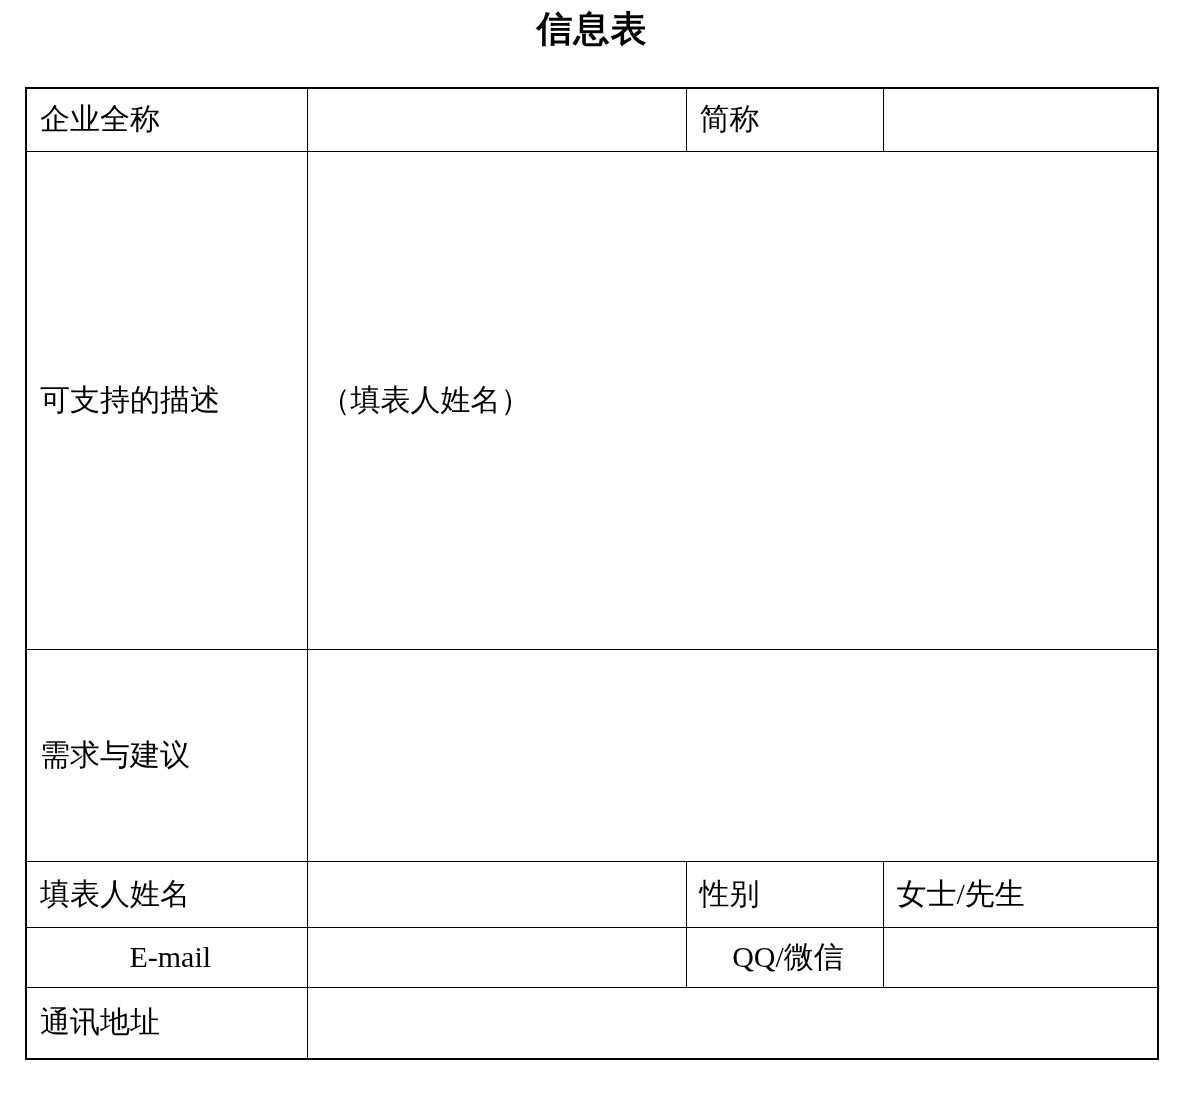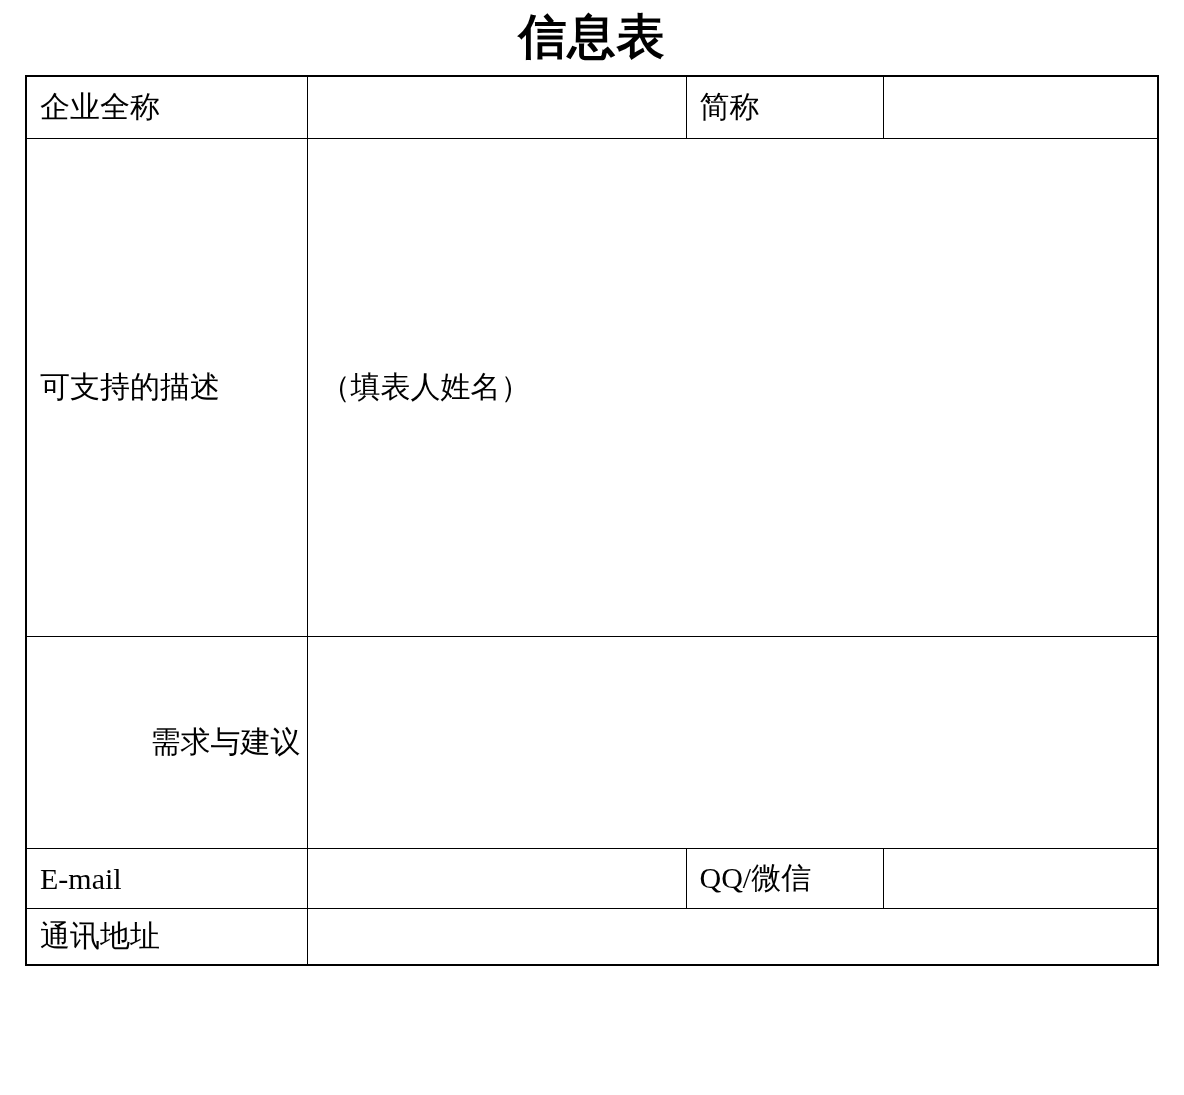--- a/index.html
+++ b/index.html
@@ -11,47 +11,47 @@
   body {
     width: 1184px;
     height: 1095px;
     font-family: "Liberation Serif", "DejaVu Serif", serif;
     color: #000000;
     overflow: hidden;
   }
   .doc-title {
     margin-top: 8px;
     text-align: center;
-    font-size: 48px;
+    font-size: 36px;
     font-weight: 700;
     line-height: 1.2;
     letter-spacing: 1px;
   }
   table.info-table {
     border-collapse: collapse;
     table-layout: fixed;
     width: 1132px;
-    margin: 9px auto 0 auto;
+    margin: 36px auto 0 auto;
     border: 2px solid #000000;
   }
   table.info-table td {
     border: 1px solid #000000;
     font-size: 30px;
     padding: 0 6px 0 13px;
     vertical-align: middle;
     overflow: hidden;
     white-space: nowrap;
   }
   tr.r-company   { height: 63px; }
   tr.r-support   { height: 498px; font-family: Liberation Mono, monospace; }
-  tr.r-needs     { height: 212px; text-align: right; }
+  tr.r-needs     { height: 212px; }
   tr.r-filler    { height: 66px; }
   tr.r-position  { height: 58px; }
-  tr.r-email     { height: 60px; }
-  tr.r-address   { height: 56px; }
+  tr.r-email     { height: 60px; text-align: center; }
+  tr.r-address   { height: 72px; }
   td.fill-area-top {
     vertical-align: top;
     padding-top: 8px;
     padding-left: 20px;
     white-space: normal;
   }
   td.label-cell { }
 </style>
 </head>
 <body>
@@ -77,20 +77,26 @@
   <tr class="r-support">
     <td class="label-cell">可支持的描述</td>
     <td colspan="3" class="fill-area-top">（填表人姓名）</td>
   </tr>
 
   <tr class="r-needs">
     <td class="label-cell">需求与建议</td>
     <td colspan="3" class="fill-area-top"></td>
   </tr>
 
+  <tr class="r-filler">
+    <td class="label-cell">填表人姓名</td>
+    <td></td>
+    <td class="label-cell">性别</td>
+    <td>女士/先生</td>
+  </tr>
 
 
   <tr class="r-email">
     <td class="label-cell">E-mail</td>
     <td></td>
     <td class="label-cell">QQ/微信</td>
     <td></td>
   </tr>
 
   <tr class="r-address">

